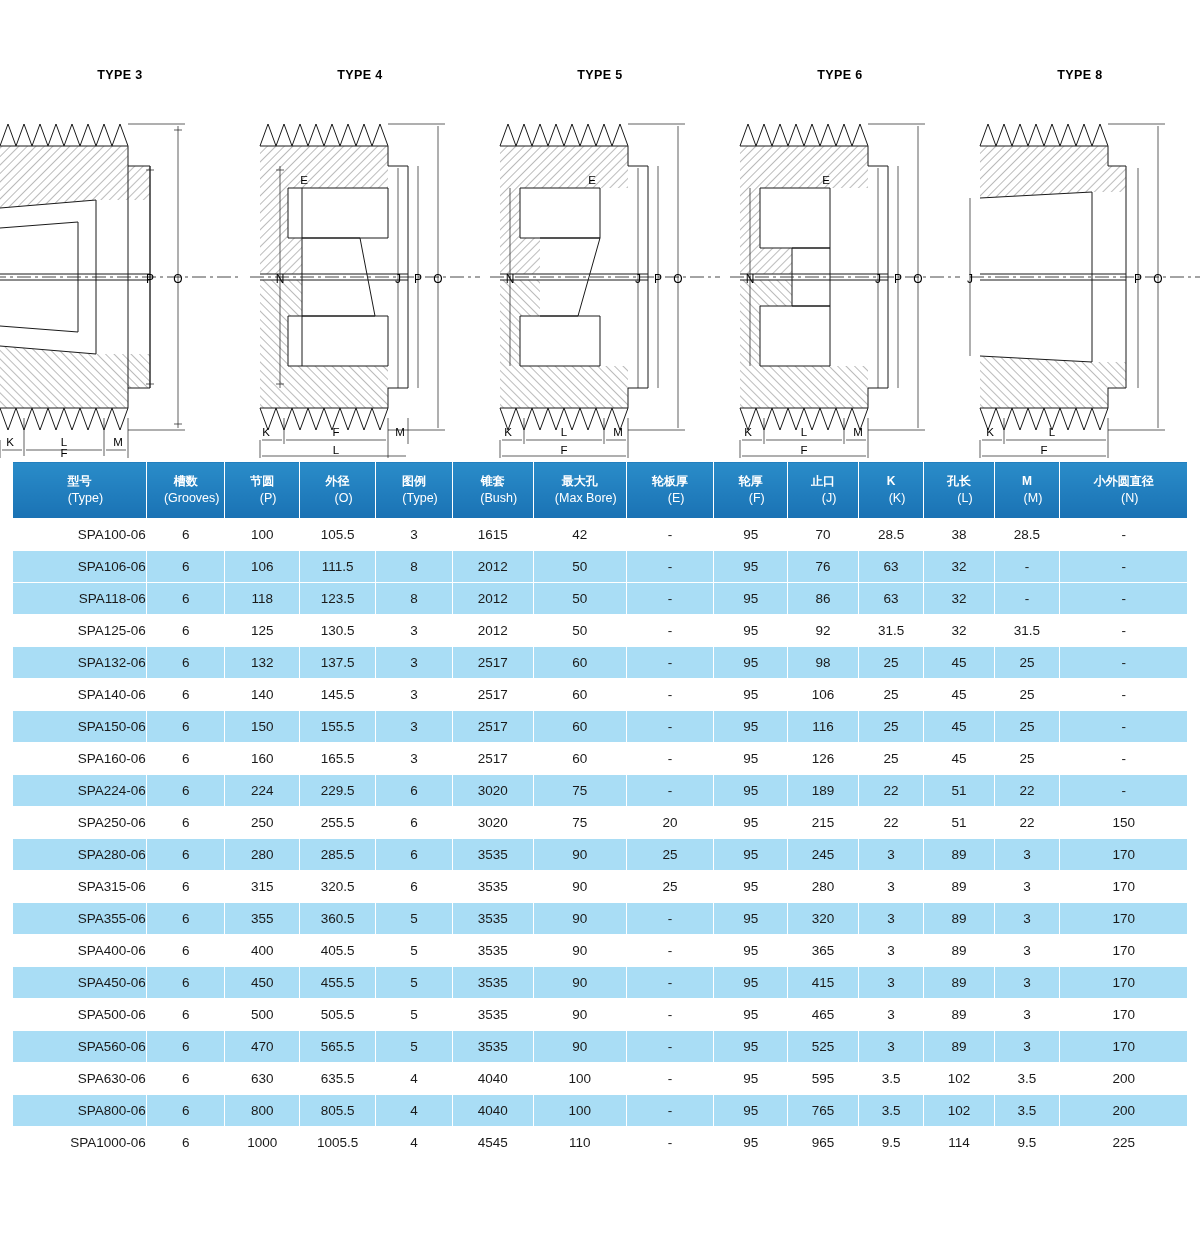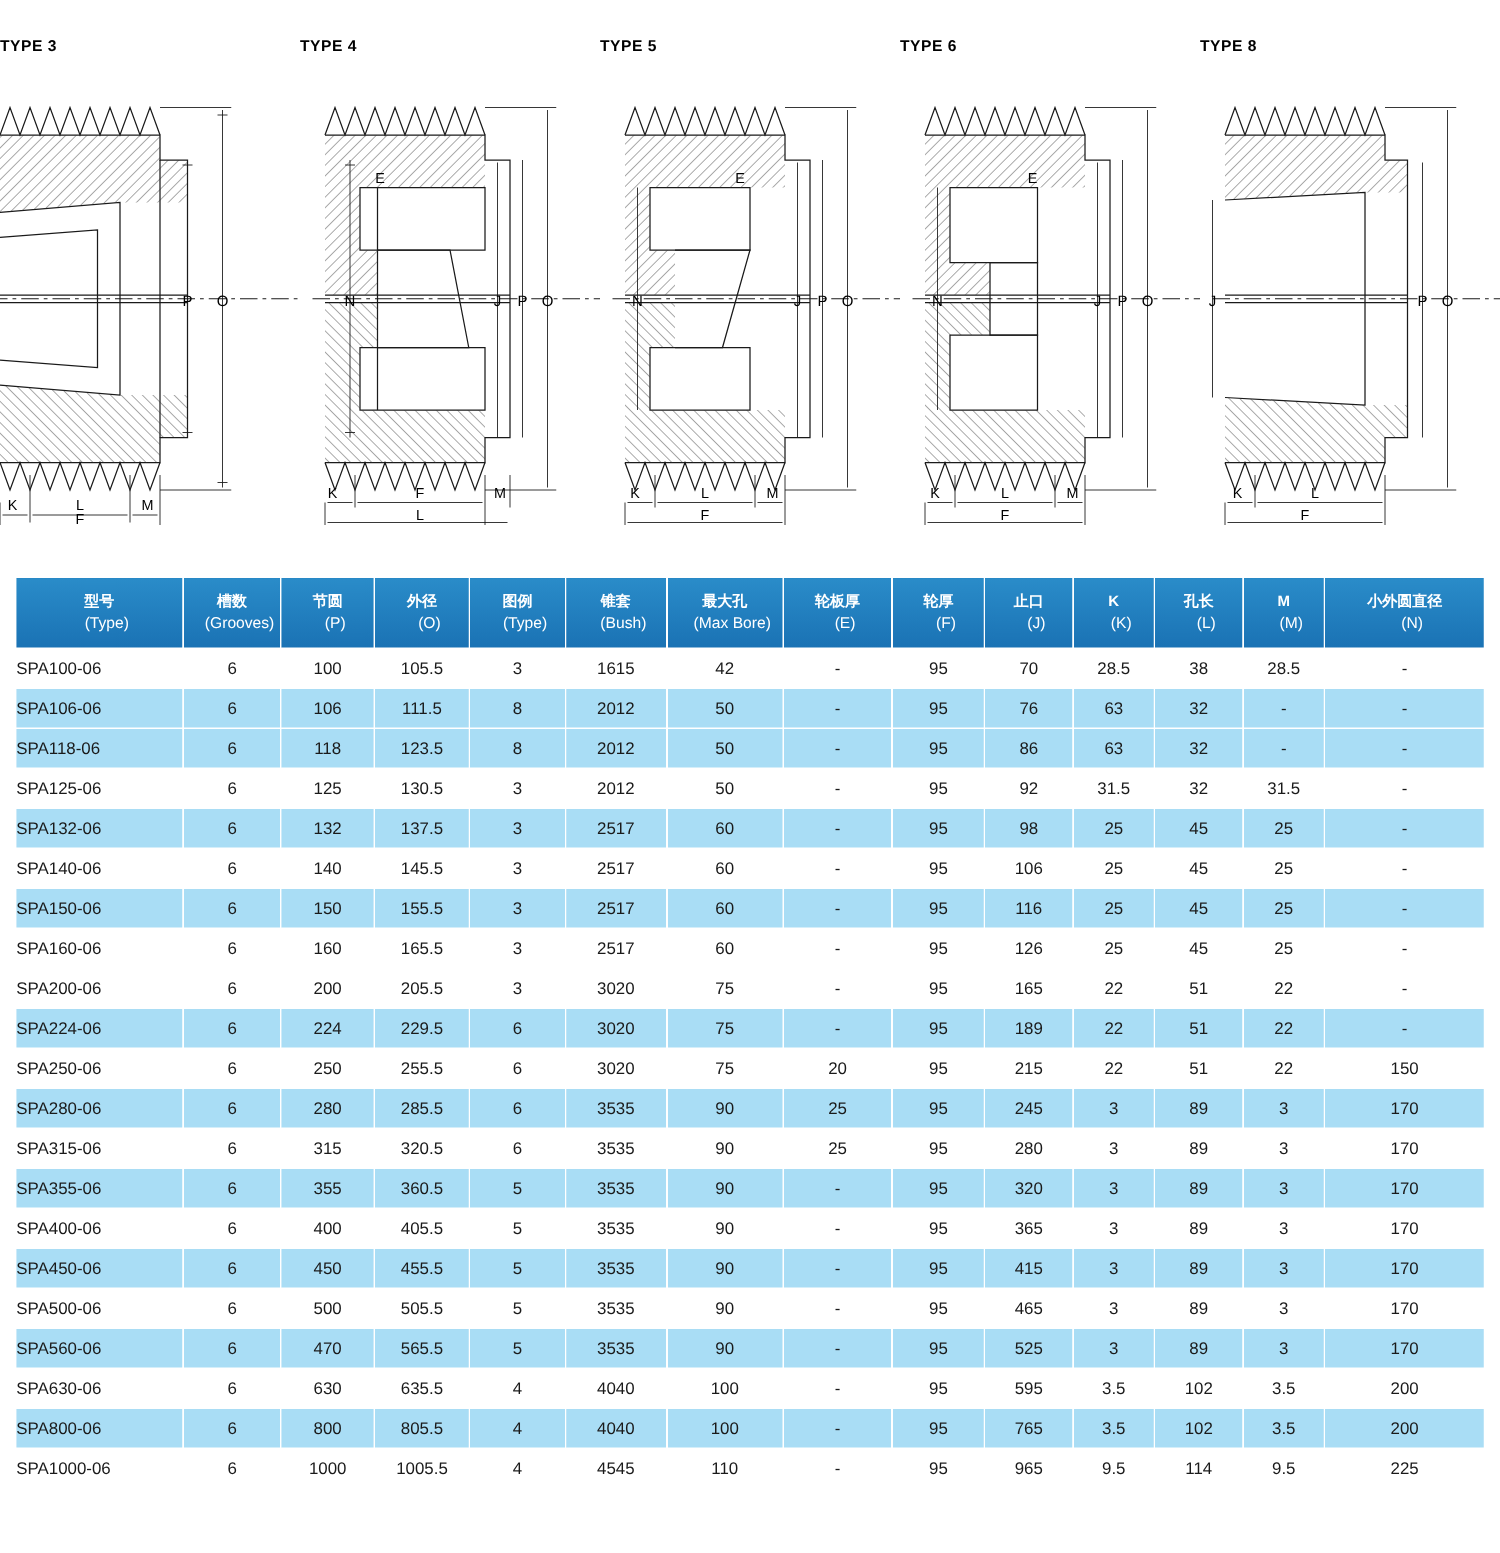--- a/index.html
+++ b/index.html
@@ -28,25 +28,27 @@
     height: 455px;
     padding-top: 30px;
     box-sizing: border-box;
   }
   .diagram {
     position: relative;
     flex: 1 1 0;
     height: 420px;
   }
   .diagram-title {
+    text-align: center;
     font-size: 12.5px;
     font-weight: bold;
     letter-spacing: 0.4px;
     color: #000;
     margin-bottom: 6px;
+    margin-top: 38px;
   }
   .dwg {
     position: relative;
     width: 100%;
     height: 380px;
   }
   .dwg svg {
     display: block;
   }
 
@@ -75,21 +77,21 @@
     font-size: 14px;
     height: 56px;
     line-height: 1.35;
     border: 1px solid #ffffff;
   }
   thead .hdr-cn { display:block; font-size:12px; }
   thead .hdr-en { display:block; font-size:12.5px; font-weight:normal;margin-left:12px; }
 
   tbody tr.odd td { background: #ffffff; }
   tbody tr.even td { background: #a9ddf5; }
-  tbody td.modelcell { text-align: left; }
+  tbody td.modelcell { text-align: right; }
 
   
   col.c0 { width: 126px; }
   col.c1 { width: 74px; }
   col.c2 { width: 70px; }
   col.c3 { width: 72px; }
   col.c4 { width: 72px; }
   col.c5 { width: 76px; }
   col.c6 { width: 88px; }
   col.c7 { width: 82px; }
@@ -576,36 +578,20 @@
           <td>2517</td>
           <td>60</td>
           <td>-</td>
           <td>95</td>
           <td>126</td>
           <td>25</td>
           <td>45</td>
           <td>25</td>
           <td>-</td>
         </tr>
-        <tr class="odd">
-          <td class="modelcell">SPA200-06</td>
-          <td>6</td>
-          <td>200</td>
-          <td>205.5</td>
-          <td>3</td>
-          <td>3020</td>
-          <td>75</td>
-          <td>-</td>
-          <td>95</td>
-          <td>165</td>
-          <td>22</td>
-          <td>51</td>
-          <td>22</td>
-          <td>-</td>
-        </tr>
         <tr class="even">
           <td class="modelcell">SPA224-06</td>
           <td>6</td>
           <td>224</td>
           <td>229.5</td>
           <td>6</td>
           <td>3020</td>
           <td>75</td>
           <td>-</td>
           <td>95</td>

